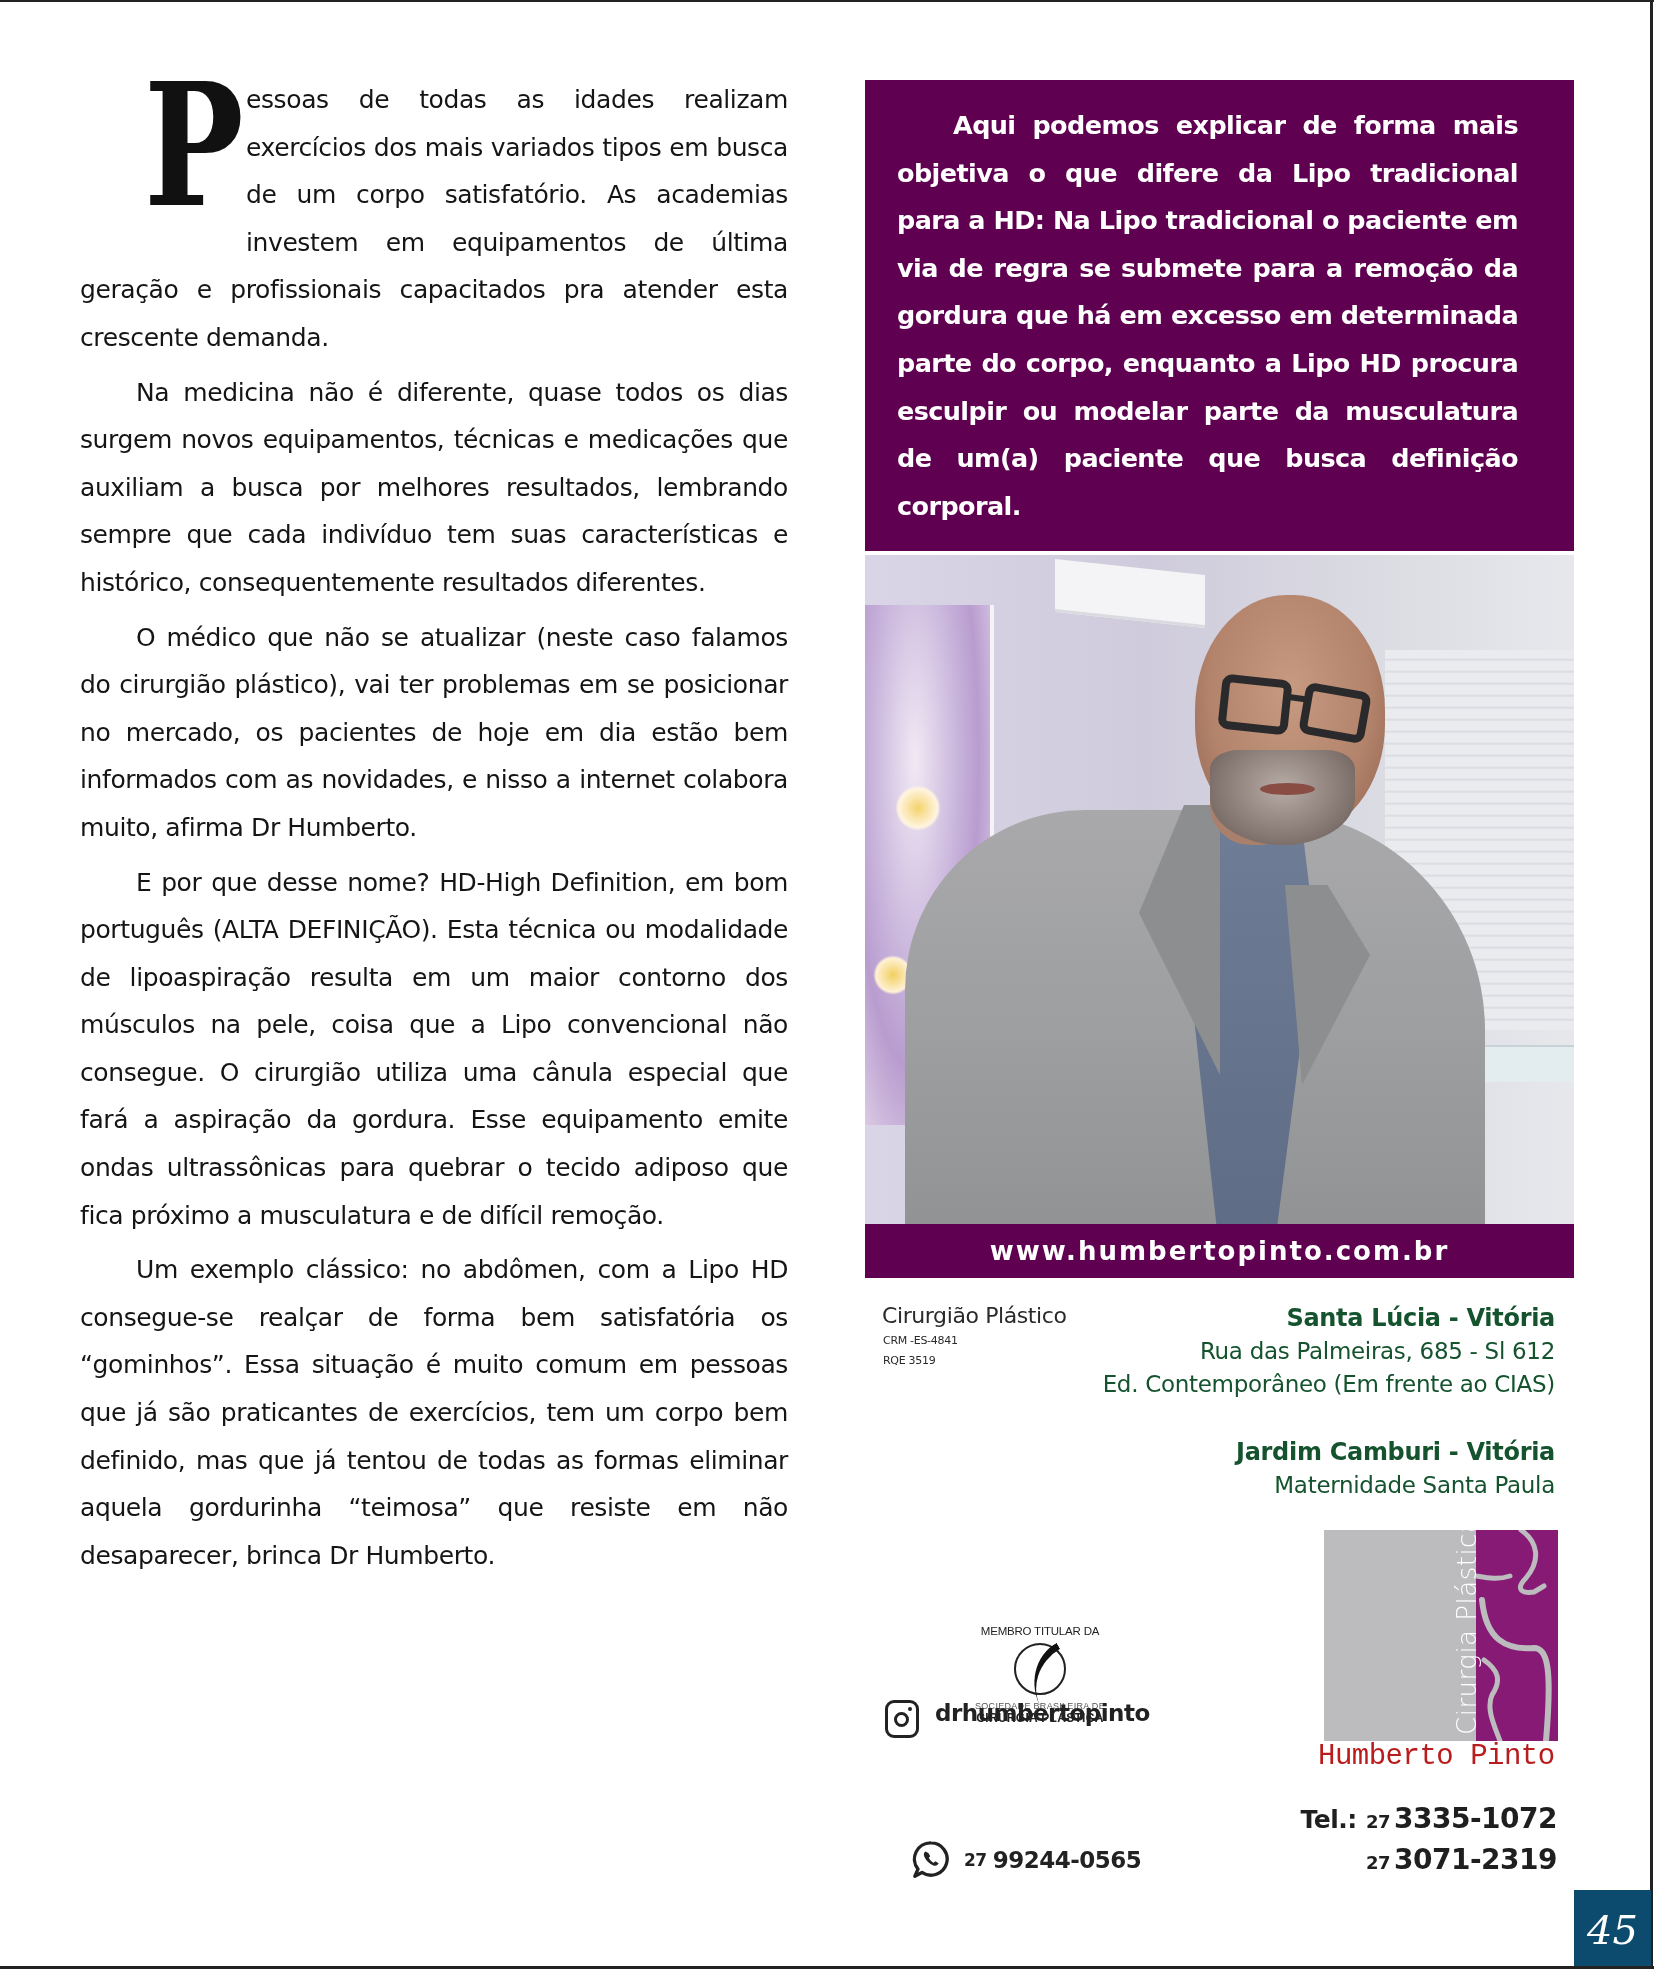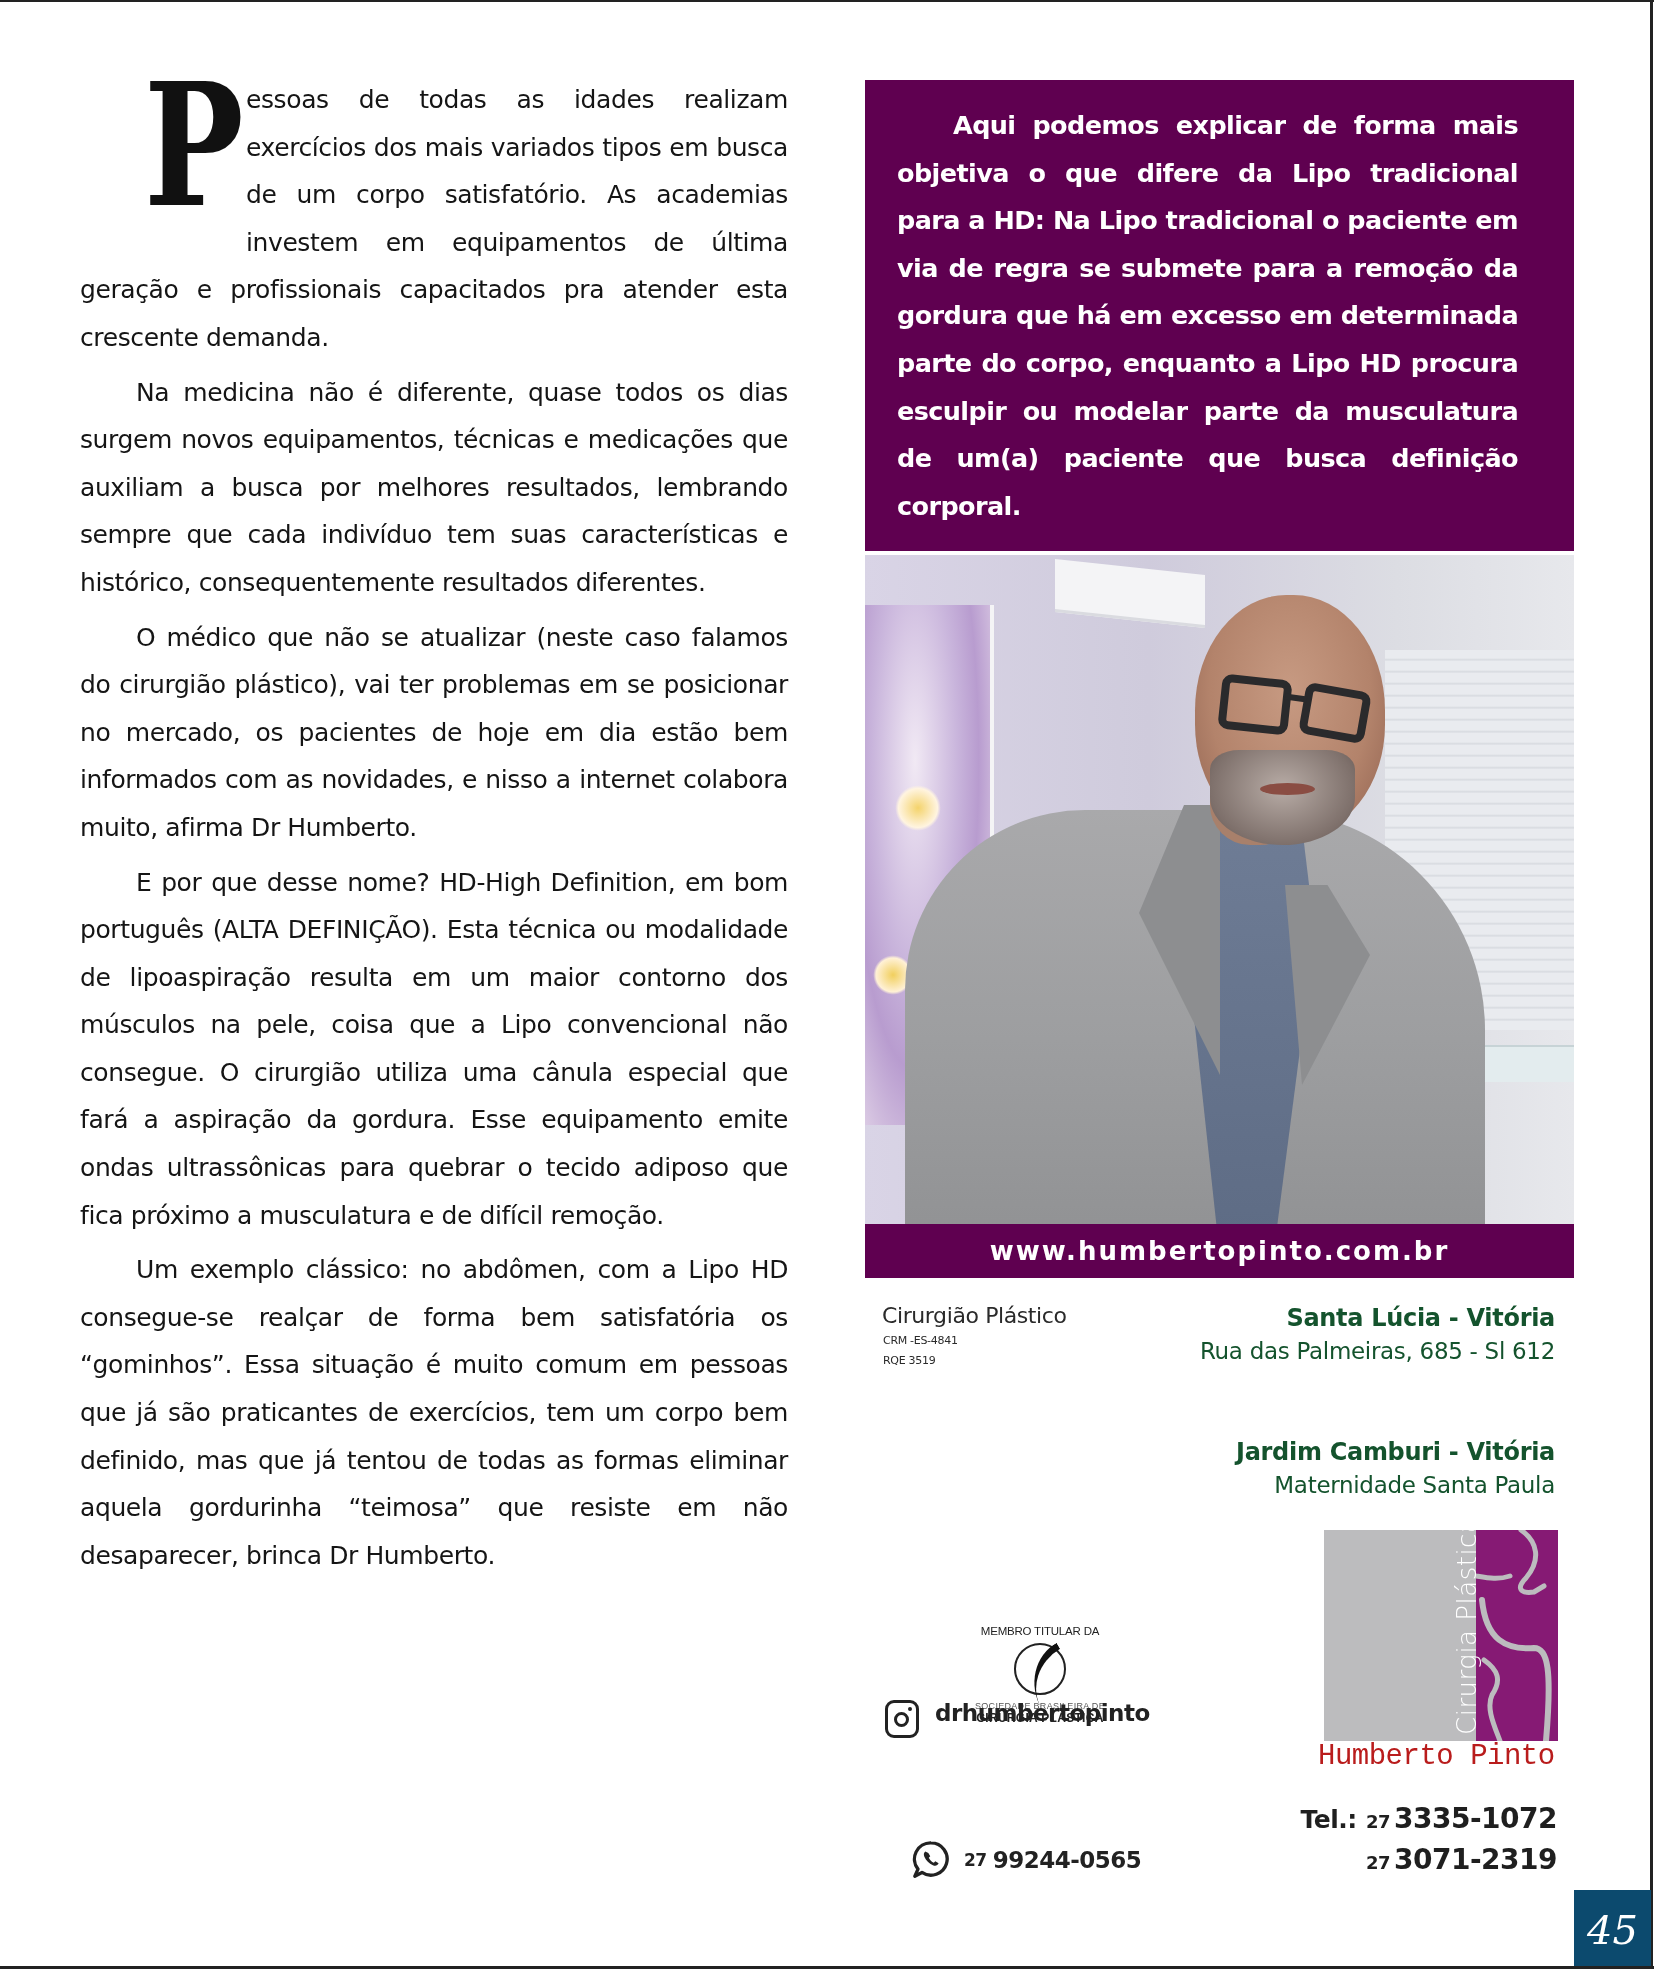--- a/index.html
+++ b/index.html
@@ -157,20 +157,21 @@
 
 <div class="url-bar">www.humbertopinto.com.br</div>
 
 <div class="cred-title">Cirurgião Plástico</div>
 <div class="cred-line cred-crm">CRM -ES-4841</div>
 <div class="cred-line cred-rqe">RQE 3519</div>
 
 <div class="address address-1">
   <div class="loc">Santa Lúcia - Vitória</div>
   <div class="line">Rua das Palmeiras, 685 - Sl 612</div>
+  <div class="line">Ed. Contemporâneo (Em frente ao CIAS)</div>
 </div>
 <div class="address address-2">
   <div class="loc">Jardim Camburi - Vitória</div>
   <div class="line">Maternidade Santa Paula</div>
 </div>
 
 <div class="sbcp">
   <div class="top">MEMBRO TITULAR DA</div>
   <div class="circle">
       <div class="swoosh"></div>

